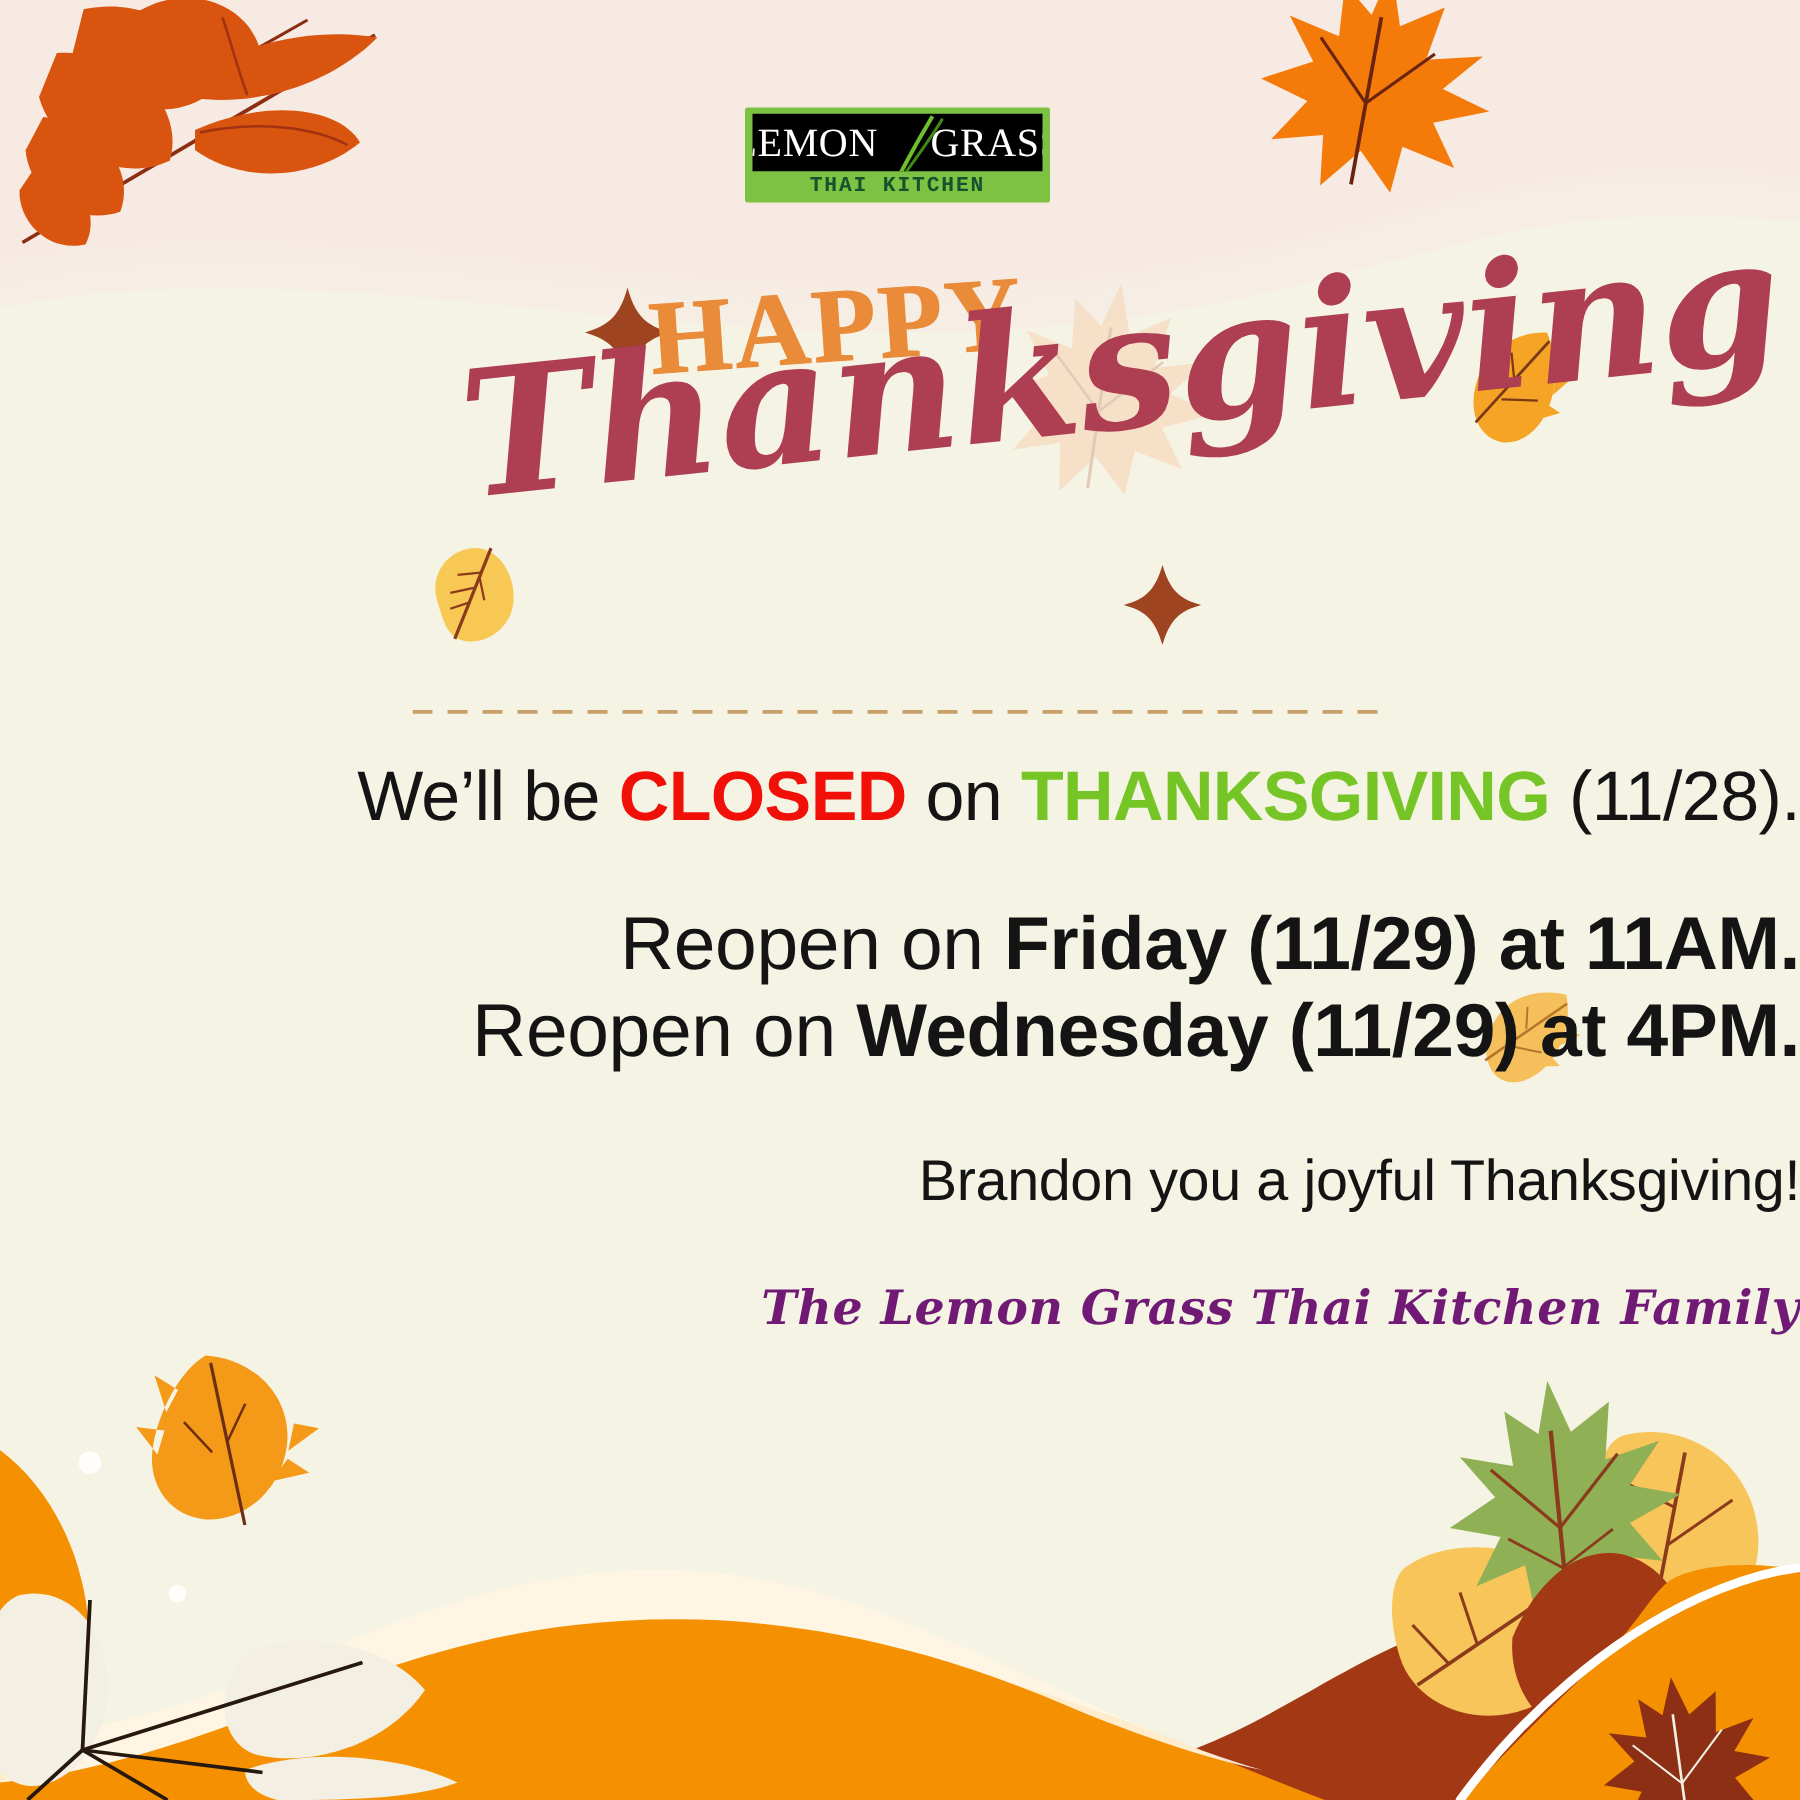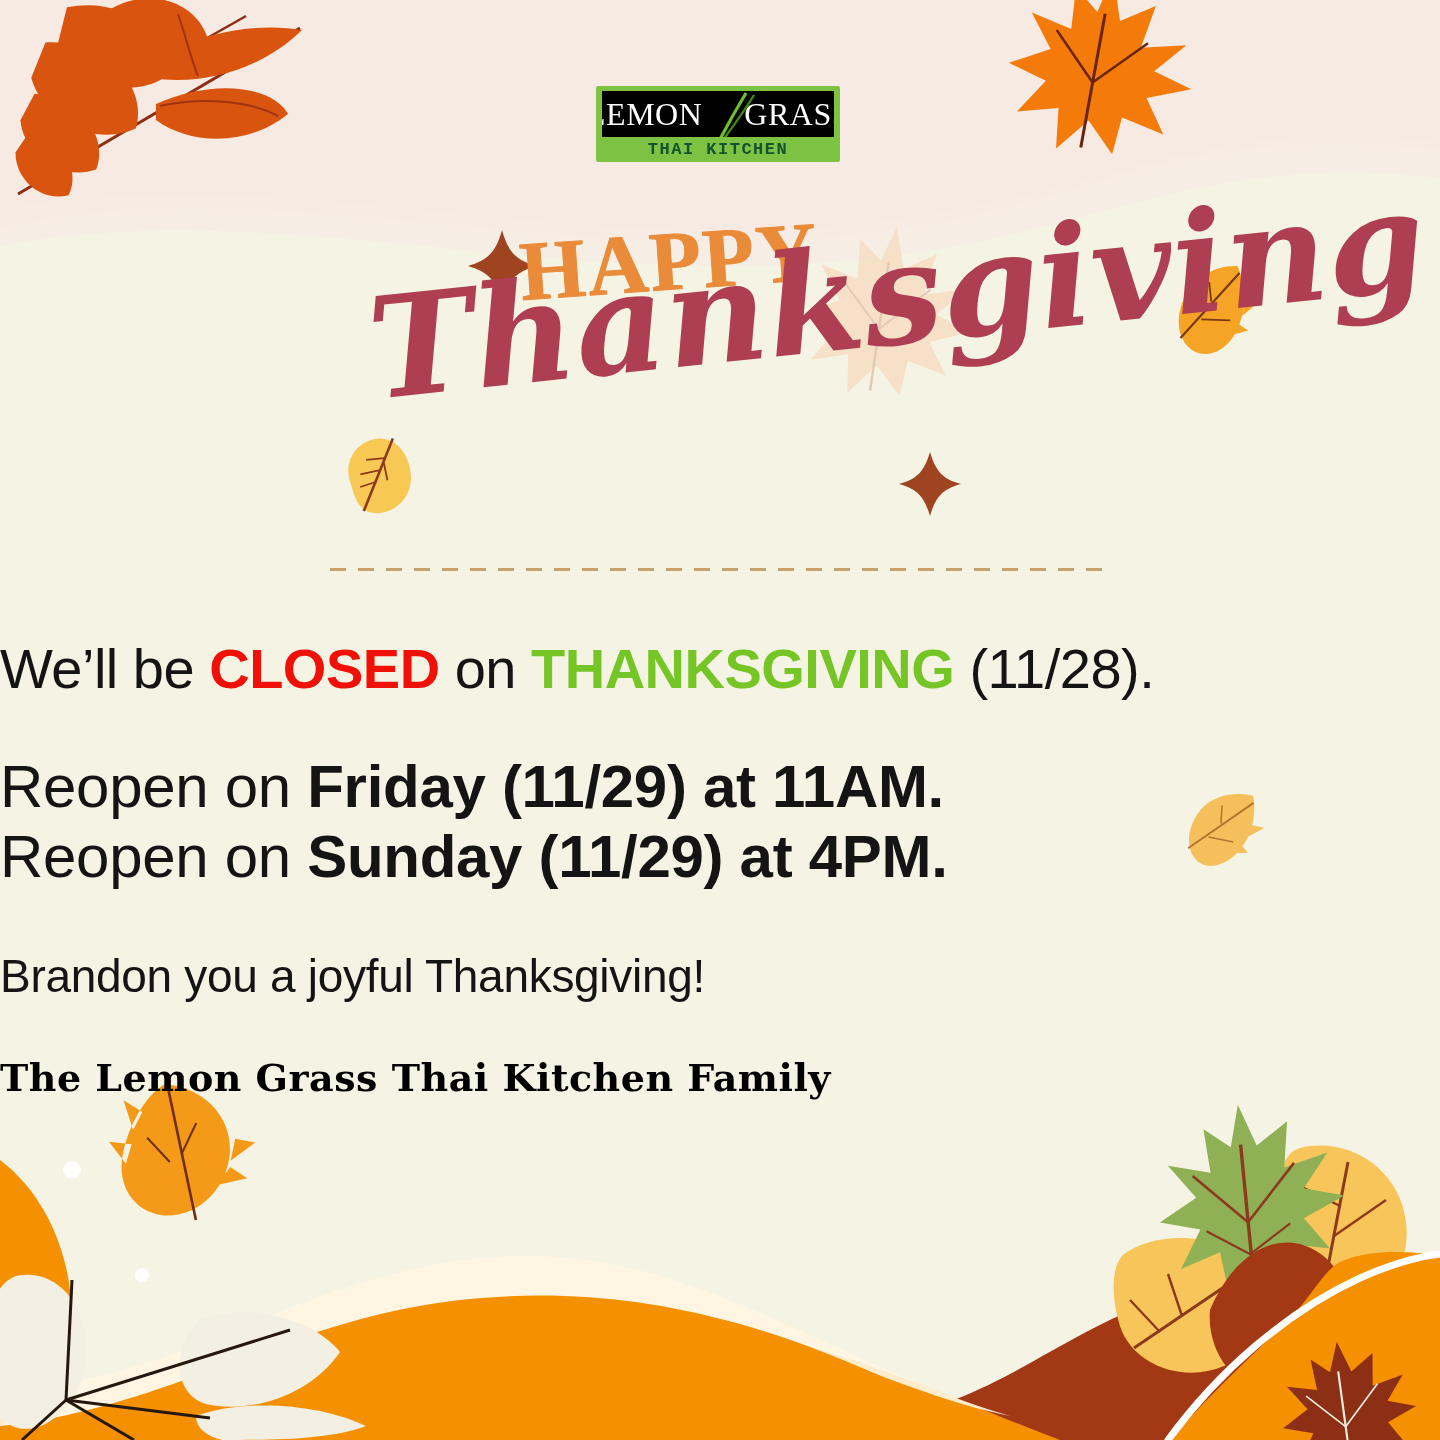--- a/index.html
+++ b/index.html
@@ -96,22 +96,22 @@
     position:absolute;
     left:330px; top:568px; width:780px; height:3px;
     z-index:20;
     background-image:linear-gradient(to right,#C9A06A 0 16px, transparent 16px 28px);
     background-size:28px 3px;
     background-repeat:repeat-x;
   }
 
   
   #content {
-    position:absolute; left:0; top:638px; width:1440px;
-    text-align:left; z-index:20;
+    position:absolute; left:0; top:606px; width:1440px;
+    text-align:right; z-index:20;
     color:#141414;
   }
   .line1 {
     font-size:56px;
     font-weight:400;
     letter-spacing:-0.5px;
     line-height:1.1;
     white-space:nowrap;
   }
   .red   { color:#F01008; font-weight:bold; }
@@ -137,23 +137,24 @@
   #wish {
     margin-top:56px;
     font-size:46px;
     letter-spacing:-0.3px;
     color:#141414;
   }
 
   #signature {
     margin-top:52px;
     font-family:"DejaVu Serif", serif;
+    font-style:italic;
     font-weight:bold;
     font-size:38px;
-    color:#000000;
+    color:#701a75;
     letter-spacing:0.5px;
   }
 </style>
 </head>
 <body>
 
 <div id="poster">
 
   <svg class="layer" viewBox="0 0 1440 1440" style="z-index:1">
 
@@ -269,21 +270,21 @@
       <span>We’ll be </span><span class="red">CLOSED</span><span> on </span><span class="green">THANKSGIVING</span><span> (11/28).</span>
     </div>
 
     <div id="locations">
 
       <div>
         <div class="loc-line"><span>Reopen on </span><b>Friday (11/29) at 11AM.</b></div>
       </div>
 
       <div>
-        <div class="loc-line"><span>Reopen on </span><b>Sunday (11/29) at 4PM.</b></div>
+        <div class="loc-line"><span>Reopen on </span><b>Wednesday (11/29) at 4PM.</b></div>
       </div>
 
     </div>
 
     <div id="wish">Brandon you a joyful Thanksgiving!</div>
     <div id="signature">The Lemon Grass Thai Kitchen Family</div>
   </div>
 
   <svg class="layer" viewBox="0 0 1440 1440" style="z-index:10; pointer-events:none">
 

